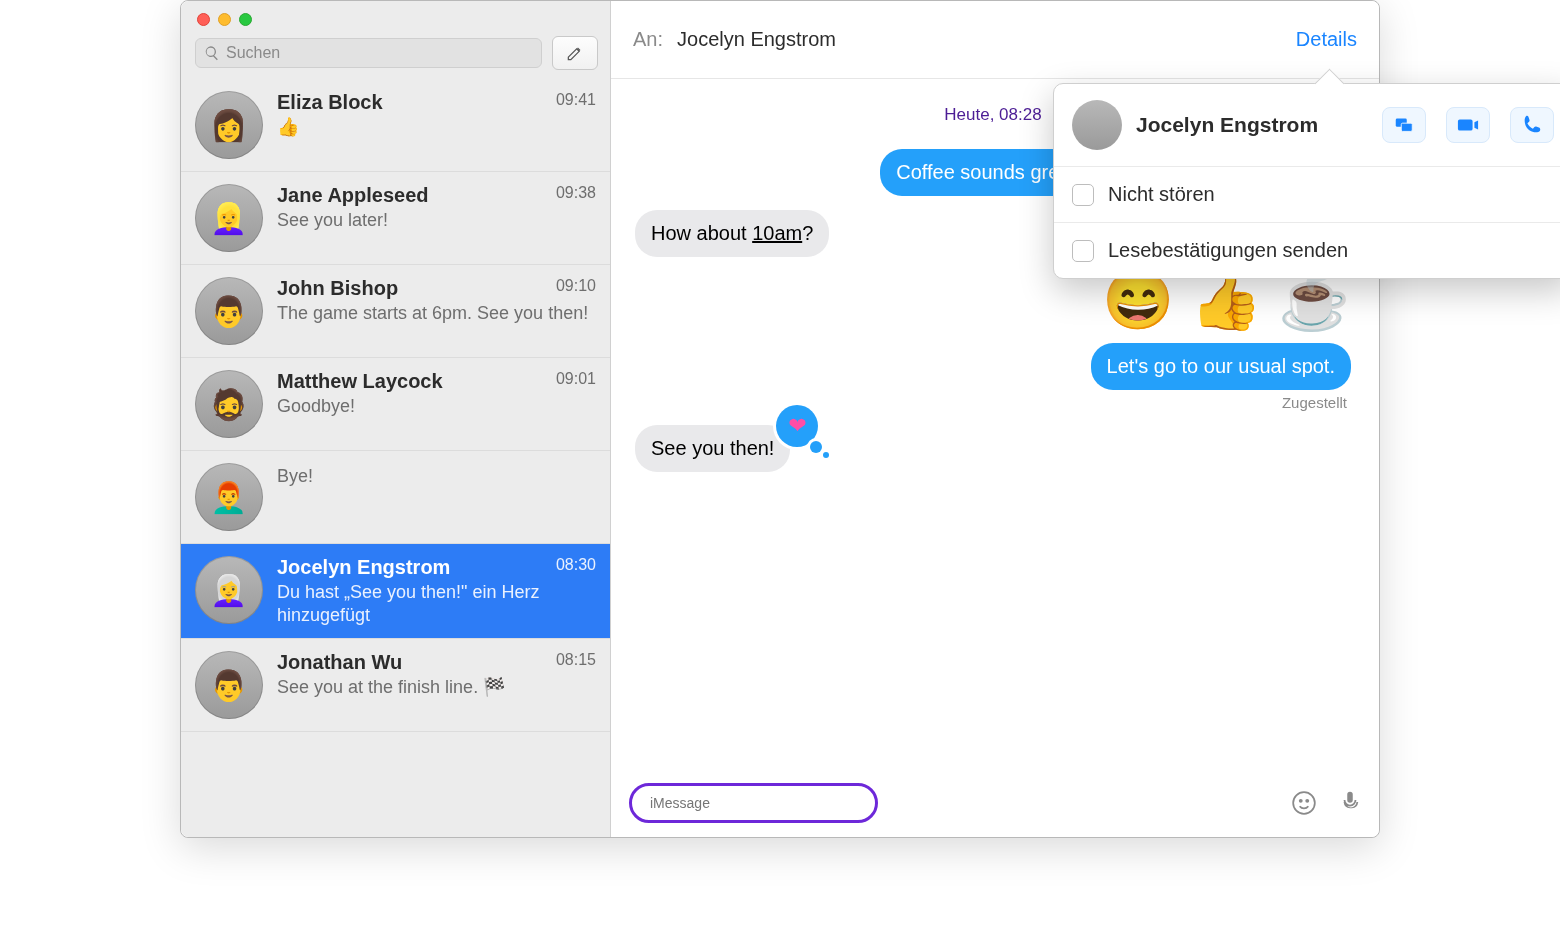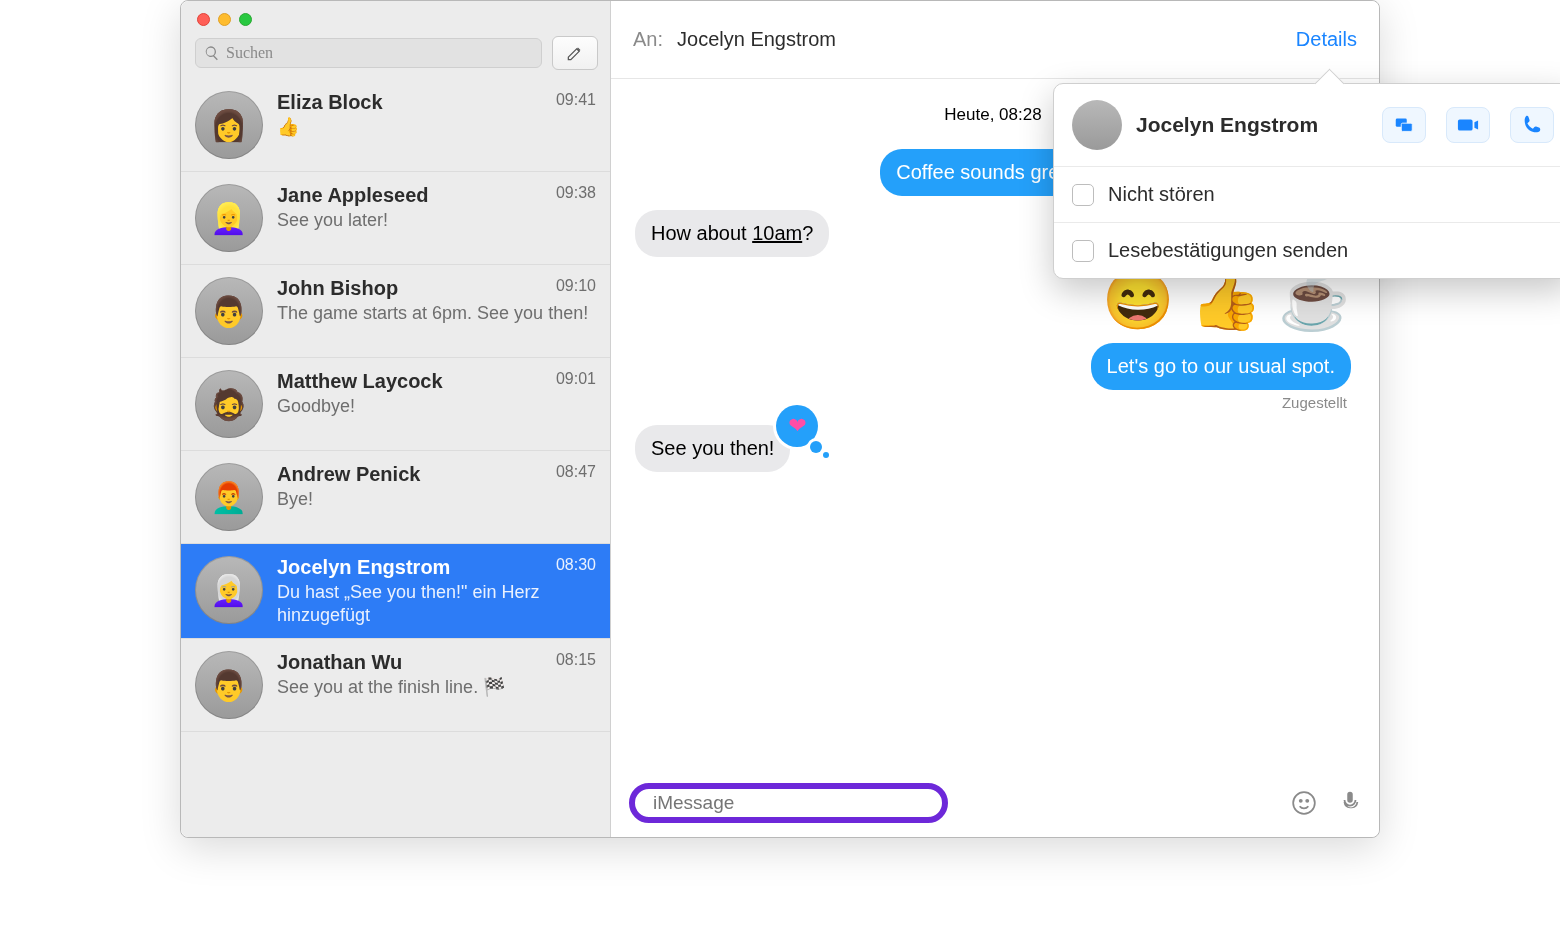--- a/index.html
+++ b/index.html
@@ -65,21 +65,21 @@
     background: #e2e2e2;
     border: 1px solid #cfcfcf;
     border-radius: 6px;
     height: 30px;
     padding: 0 8px;
     color: #8a8a8a;
   }
   .search-wrap svg { width: 16px; height: 16px; fill: #8a8a8a; margin-right: 6px; }
   .search-input {
     border: none; outline: none; background: transparent;
-    font-size: 16px; color: #333; flex: 1; font-family: Liberation Serif, serif;
+    font-size: 16px; color: #333; flex: 1;
   }
   .search-input::placeholder { color: #8a8a8a; }
 
   .compose-btn {
     margin-top: 26px;
     width: 46px; height: 34px;
     background: linear-gradient(#fdfdfd,#f1f1f1);
     border: 1px solid #c9c9c9;
     border-radius: 6px;
     display: flex; align-items: center; justify-content: center;
@@ -146,21 +146,21 @@
   .chat-scroll {
     flex: 1;
     overflow-y: auto;
     padding: 20px 28px 10px 24px;
     display: flex;
     flex-direction: column;
     gap: 14px;
   }
   .divider-date {
     text-align: center;
-    color: #000000;
+    color: #4c1d95;
     font-size: 17px;
     margin: 6px 0 10px;
   }
 
   .bubble {
     max-width: 66%;
     padding: 10px 16px;
     border-radius: 22px;
     font-size: 20px;
     line-height: 1.35;
@@ -203,25 +203,25 @@
 
   .underline-time { text-decoration: underline; text-decoration-style: solid; }
 
   
   .chat-footer {
     padding: 10px 18px 14px;
     display: flex; align-items: center; gap: 12px;
   }
   .msg-input {
     flex: 1;
-    border: 6px solid #6d28d9;
+    border: 3px solid #6d28d9;
     border-radius: 20px;
     height: 40px;
     padding: 0 44px 0 18px;
-    font-size: 19px;
+    font-size: 14px;
     background: #fff;
     position: relative;
   }
   .msg-input-wrap { position: relative; flex:1; }
   .smiley-btn {
     position: absolute; right: 10px; top: 50%; transform: translateY(-50%);
     width: 26px; height: 26px; color: #8a8a8a;
   }
   .smiley-btn svg { width:26px;height:26px; fill:none; stroke:#8a8a8a; stroke-width:1.6; }
   .mic-btn svg { width:22px;height:26px; fill:#8a8a8a; }
@@ -349,24 +349,20 @@
             <div class="conv-name">Matthew Laycock</div>
             <div class="conv-time">09:01</div>
           </div>
           <div class="conv-preview">Goodbye!</div>
         </div>
       </div>
 
       <div class="conv-item">
         <div class="avatar">👨‍🦰</div>
         <div class="conv-body">
-          <div class="conv-top">
-            <div class="conv-name">Andrew Penick</div>
-            <div class="conv-time">08:47</div>
-          </div>
           <div class="conv-preview">Bye!</div>
         </div>
       </div>
 
       <div class="conv-item selected">
         <div class="avatar">👩‍🦳</div>
         <div class="conv-body">
           <div class="conv-top">
             <div class="conv-name">Jocelyn Engstrom</div>
             <div class="conv-time">08:30</div>

